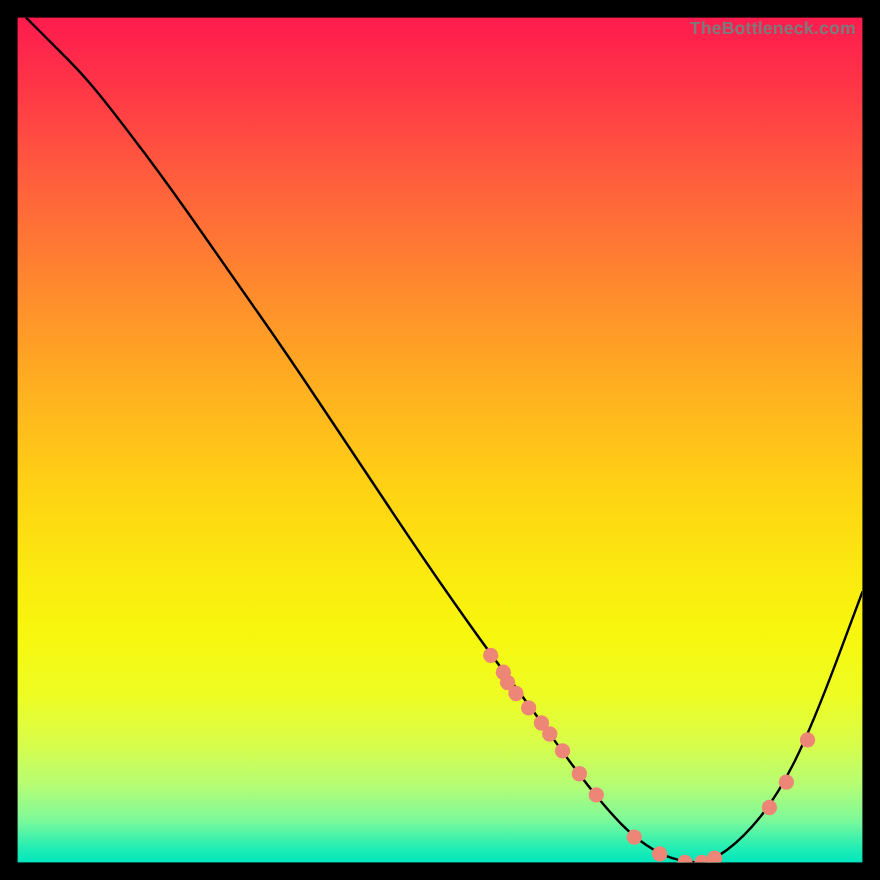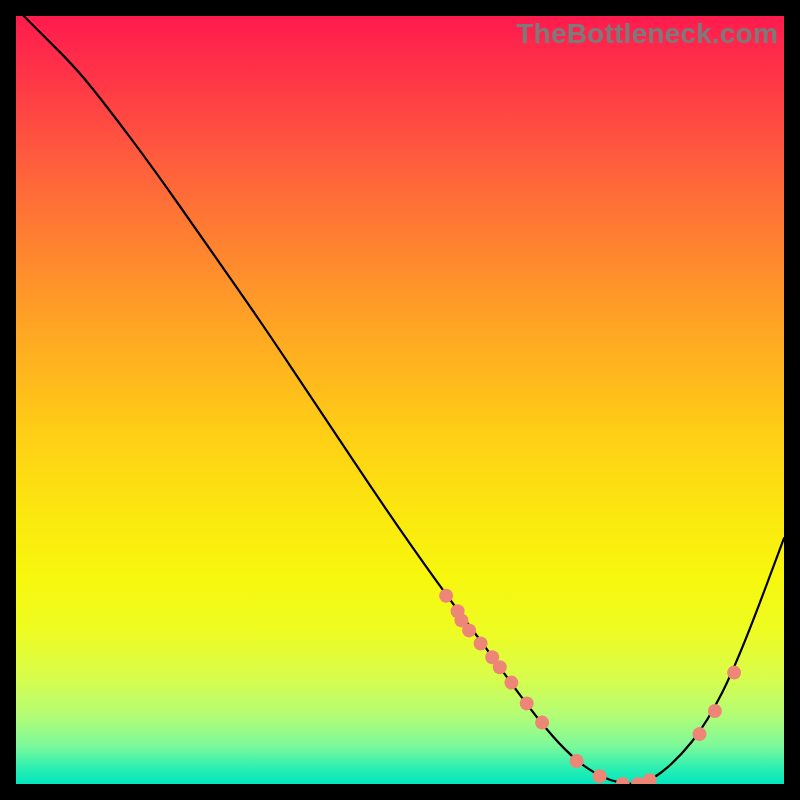--- a/index.html
+++ b/index.html
@@ -37,21 +37,21 @@
       #7df99a 95%,
       #29efb2 98%,
       #02e6be 100%
     );
   }
   .watermark {
     position: absolute;
     top: 2px;
     right: 6px;
     font-family: Arial, Helvetica, sans-serif;
-    font-size: 28px;
+    font-size: 16px;
     font-weight: bold;
     color: #7b7b7b;
     letter-spacing: 0.2px;
     user-select: none;
   }
   svg.overlay {
     position: absolute;
     left: 0;
     top: 0;
     width: 768px;

